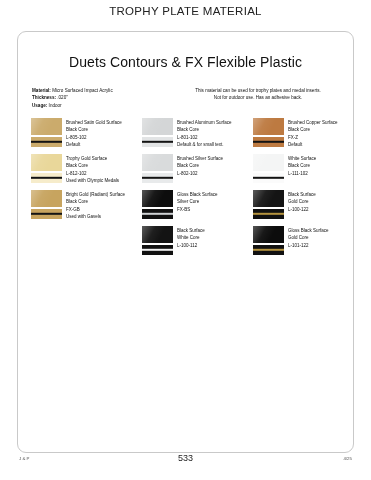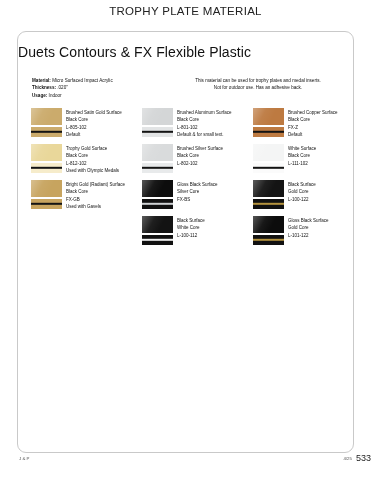--- a/index.html
+++ b/index.html
@@ -34,24 +34,25 @@
     top: 31px;
     width: 337px;
     height: 422px;
     background: #ffffff;
     border: 1px solid #c9c9c9;
     border-radius: 9px;
     box-sizing: border-box;
   }
 
   .sheet-title {
+    text-align: center;
     font-size: 14px;
     font-weight: 400;
     color: #111;
-    margin-top: 12px;
+    margin-top: 22px;
     letter-spacing: 0.1px;
   }
 
   
   .info-row {
     display: flex;
     margin-top: 17px;
     padding: 0 13px 0 14px;
     align-items: flex-start;
   }
@@ -158,21 +159,21 @@
     position: absolute;
     left: 19px;
     top: 0;
     font-size: 4.4px;
     color: #555;
   }
   .foot-center {
     position: absolute;
     left: 0; right: 0;
     top: -3px;
-    text-align: right;
+    text-align: center;
     font-size: 9px;
     color: #222;
   }
   .foot-right {
     position: absolute;
     right: 19px;
     top: 0;
     font-size: 4.4px;
     color: #555;
   }

